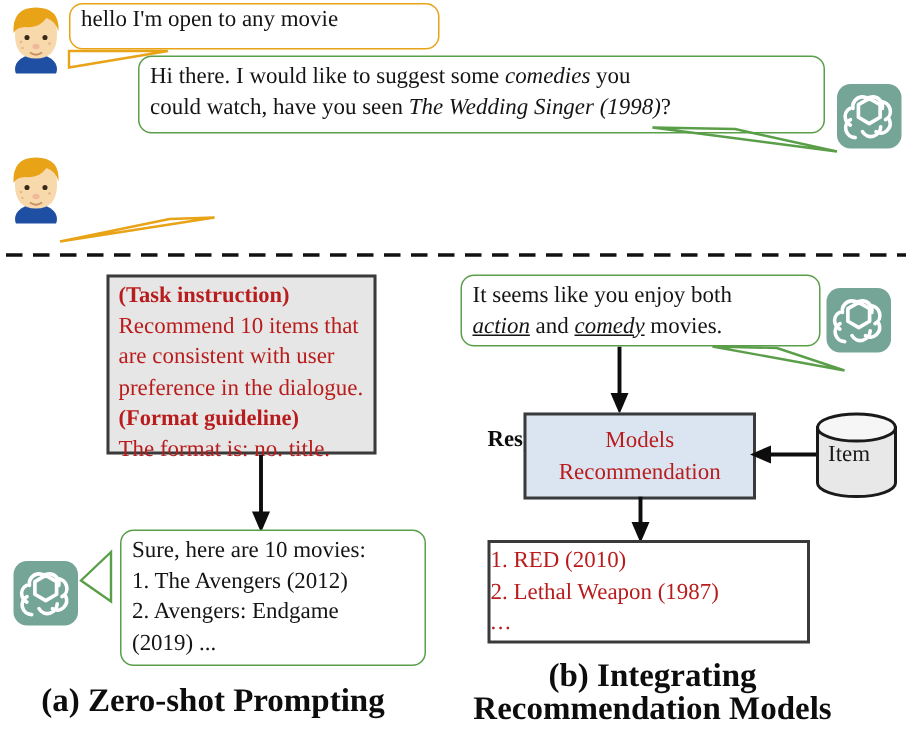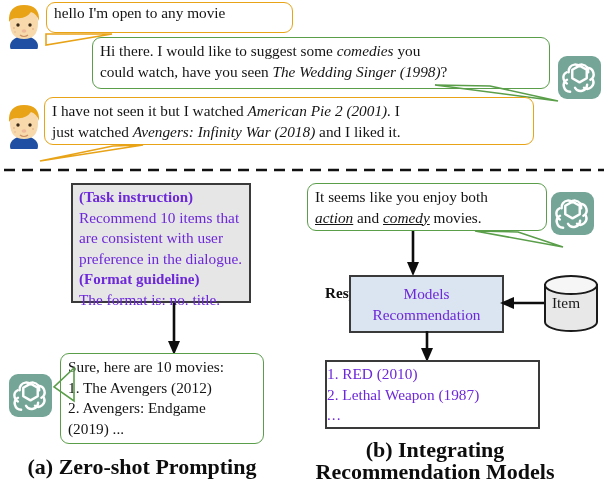--- a/index.html
+++ b/index.html
@@ -53,21 +53,21 @@
   }
 
   
   .box {
     position: absolute;
     box-sizing: border-box;
     border: 2px solid #3a3a3a;
     background: #ffffff;
     font-size: 15.3px;
     line-height: 20.6px;
-    color: #6d28d9;
+    color: #b91c1c;
     white-space: nowrap;
   }
   .box.grey { background: #e6e6e6; padding: 2px 6px; }
   .box.blue {
     background: #dbe5f1;
     text-align: center;
     padding-top: 7px;
   }
   .box.plain { padding: 2px 0; }
   .box b { font-weight: bold; font-size: 15px; }
@@ -150,24 +150,20 @@
       <circle cx="15" cy="22" r="1.7" fill="#3a2a18"></circle>
       <circle cx="27" cy="22" r="1.7" fill="#3a2a18"></circle>
       <ellipse cx="21" cy="28" rx="2.4" ry="1.8" fill="#f0b99a"></ellipse>
       <path d="M17 32 q4 3 8 0" stroke="#c98f63" stroke-width="1.2" fill="none"></path>
       <circle cx="11" cy="25" r="0.9" fill="#e6b78f"></circle>
       <circle cx="12" cy="29" r="0.8" fill="#e6b78f"></circle>
       <circle cx="30" cy="26" r="0.9" fill="#e6b78f"></circle>
     </svg>
   </span>
 
-  <div class="bubble" style="left:44px; top:97px; width:490px; height:48px; padding-top:3px;">
-    <div>I have not seen it but I watched <i>American Pie 2 (2001).</i> I</div>
-    <div>just watched <i>Avengers: Infinity War (2018)</i> and I liked it.</div>
-  </div>
   <svg class="tail" style="left:35px; top:142px; width:115px; height:22px;">
     <polygon points="108,3 5,19 78,4" fill="none" stroke="#e8a317" stroke-width="1.6"></polygon>
   </svg>
 
   <svg class="divider" style="left:0px; top:166px; width:608px; height:8px;">
     <line x1="4" y1="4" x2="604" y2="4" stroke="#111111" stroke-width="2.4" stroke-dasharray="11 7"></line>
   </svg>
 
   <div class="box grey" style="left:71px; top:183px; width:180px; height:120px;">
     <div><b>(Task instruction)</b></div>
@@ -193,21 +189,21 @@
         <path d="M33.1 24.3 c2.6 -1.4 3.9 -4.4 3.1 -7.3 c-0.8 -2.9 -3.4 -4.9 -6.3 -5"></path>
         <path d="M26.6 32.5 c2.3 1.5 5.3 1.3 7.4 -0.6 c2.2 -2 2.8 -5.1 1.6 -7.8"></path>
         <path d="M17.4 32.5 c1.5 2.6 4.5 3.9 7.4 3.1 c2.9 -0.8 4.9 -3.4 5 -6.3"></path>
         <path d="M9.2 24.3 c-2.6 1.4 -3.9 4.4 -3.1 7.3 c0.8 2.9 3.4 4.9 6.3 5"></path>
         <path d="M8.9 16.6 c-2.6 1.4 -3.9 4.4 -3.1 7.3 c0.5 1.8 1.7 3.3 3.3 4.2"></path>
         <path d="M14.6 14.1 l7.4 -4.3 l7.4 4.3 l0 8.6 l-7.4 4.3 l-7.4 -4.3 z"></path>
       </g>
     </svg>
   </div>
 
-  <div class="bubble green" style="left:60px; top:353px; width:204px; height:91px; padding-top:3px;">
+  <div class="bubble green" style="left:80px; top:353px; width:204px; height:91px; padding-top:3px;">
     <div>Sure, here are 10 movies:</div>
     <div>1. The Avengers (2012)</div>
     <div>2. Avengers: Endgame</div>
     <div>(2019) ...</div>
   </div>
   <svg class="tail" style="left:52px; top:365px; width:30px; height:50px;">
     <polygon points="22,3 2,22 22,36" fill="none" stroke="#5a9e4a" stroke-width="1.6"></polygon>
   </svg>
 
   <div class="caption" style="left:22px; top:454px; width:240px;">(a) Zero-shot Prompting</div>

